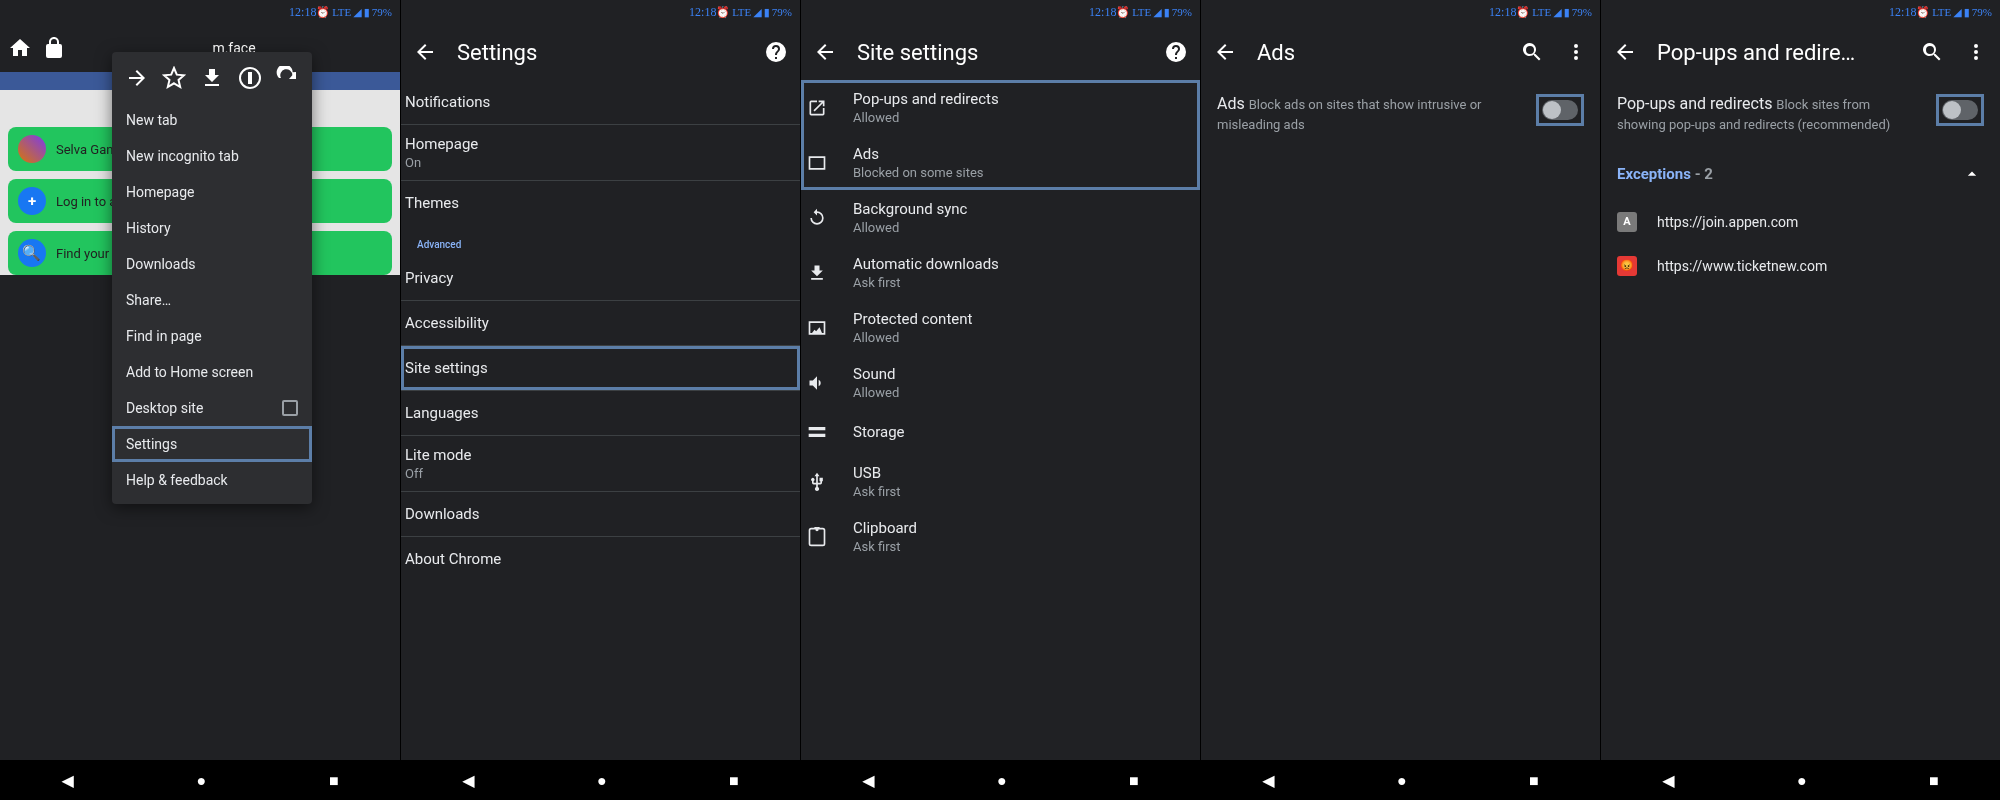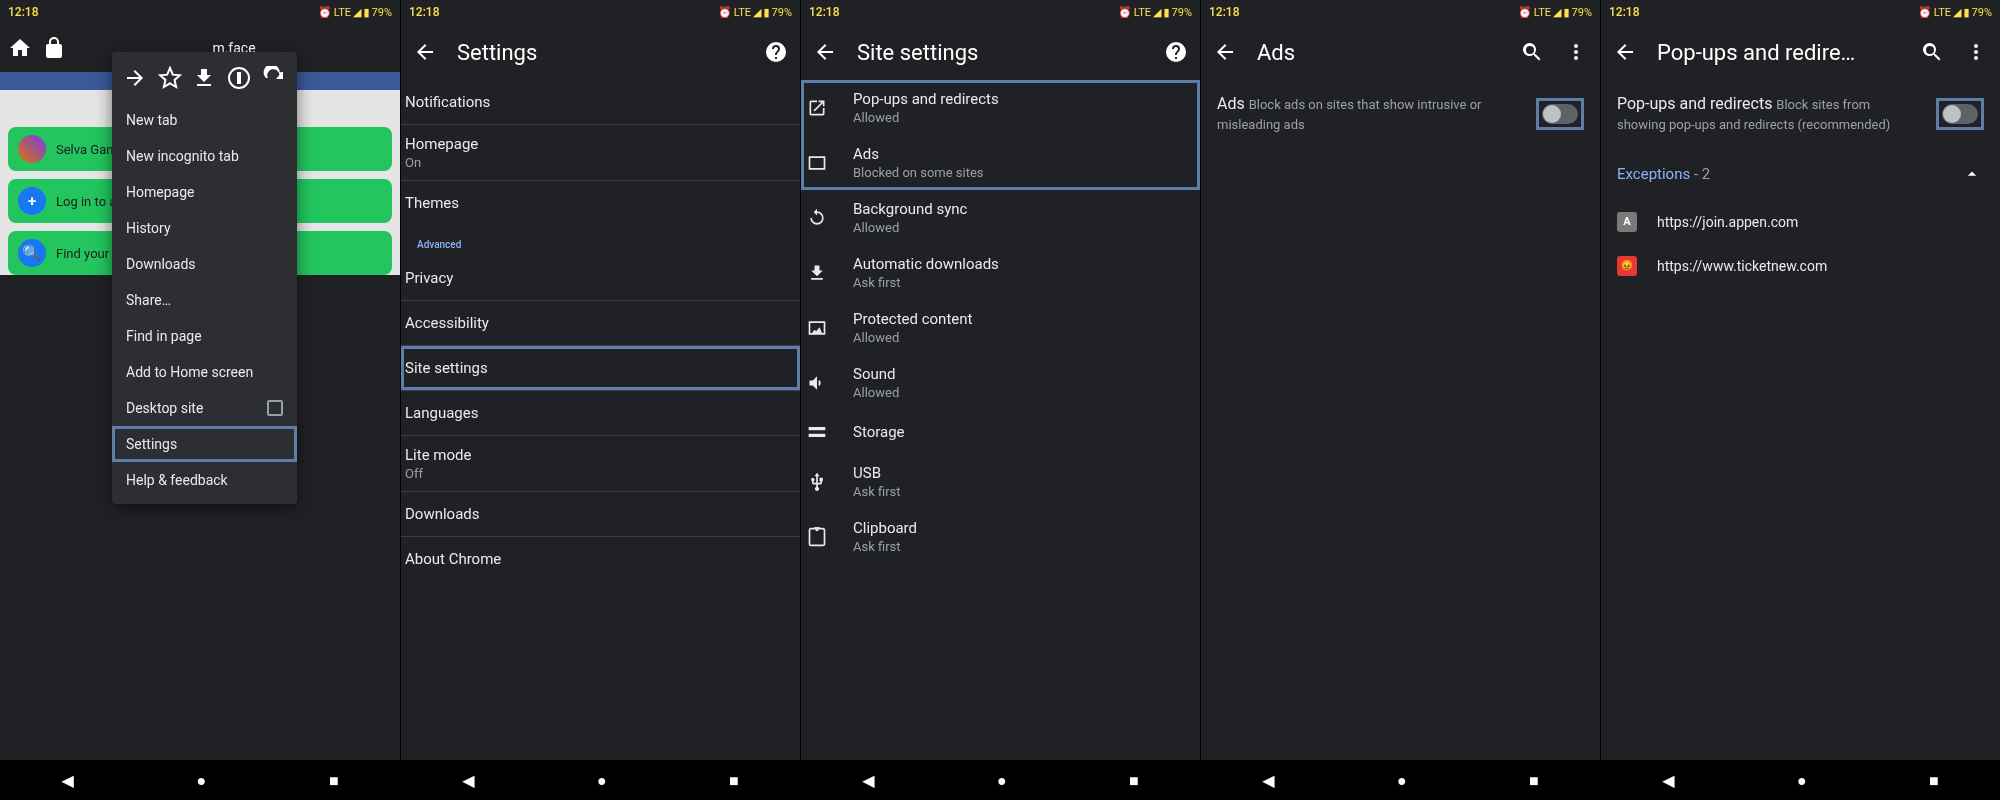--- a/index.html
+++ b/index.html
@@ -1,19 +1,19 @@
 <!DOCTYPE html>
 <html><head>
 <meta charset="utf-8">
 <style>
   * { margin: 0; padding: 0; box-sizing: border-box; }
   body { font-family: Roboto, Arial, sans-serif; background: #000; color: #e0e0e0; display: flex; width: 2000px; height: 800px; overflow: hidden; }
   .screen { width: 400px; height: 800px; background: #202124; position: relative; display: flex; flex-direction: column; overflow: hidden; }
   .screen + .screen { border-left: 1px solid #000; }
-  .status-bar { height: 24px; display: flex; align-items: center; justify-content: space-between; padding: 0 8px; font-size: 12px; color: #fde047; background: #202124; }
+  .status-bar { height: 24px; display: flex; align-items: center; justify-content: flex-end; padding: 0 8px; font-size: 12px; color: #3b82f6; background: #202124; font-family: Liberation Serif, serif; }
   .status-left { font-weight: 500; }
   .status-right { display: flex; align-items: center; gap: 2px; font-size: 11px; }
   .app-bar { height: 56px; display: flex; align-items: center; padding: 0 12px; gap: 20px; }
   .app-title { font-size: 22px; color: #fff; flex: 1; white-space: nowrap; overflow: hidden; text-overflow: ellipsis; }
   .icon-btn { width: 24px; height: 24px; display: inline-flex; align-items: center; justify-content: center; color: #fff; cursor: pointer; }
   .content { flex: 1; overflow-y: auto; }
   .list-item { display: flex; align-items: center; min-height: 44px; padding: 10px 4px; gap: 24px; cursor: pointer; }
   .list-item .texts { display: flex; flex-direction: column; gap: 2px; flex: 1; }
   .list-item .title { font-size: 15px; color: #e8eaed; }
   .list-item .sub { font-size: 13px; color: #9aa0a6; }
@@ -27,30 +27,30 @@
   .nav-ic { color: #fff; font-size: 16px; }
   
   .s1-top { background: #e5e5e5; height: 776px; position: relative; }
   .url-bar { height: 48px; display: flex; align-items: center; padding: 0 8px; gap: 10px; background: #202124; color: #fff; }
   .url-text { flex:1; font-size:14px; color:#fff; }
   .blue-strip { height: 18px; background: #3b5998; }
   .fb-card { margin:8px; background:#22c55e; border-radius:8px; padding:8px 10px; color:#222; font-size:13px; display:flex; align-items:center; gap:10px; }
   .circle { width:28px; height:28px; border-radius:50%; background:#1877f2; color:#fff; display:flex; align-items:center; justify-content:center; font-size:15px; font-weight:bold;}
   .avatar { background: linear-gradient(45deg,#d97706,#7c3aed); }
   .fb-label { font-size:13px; color:#444; padding:10px 12px 4px; }
-  .menu-panel { position:absolute; top:28px; left:112px; width:185px; background:#2d2e31; border-radius:4px; box-shadow:0 4px 16px rgba(0,0,0,0.5); padding:6px 0; }
+  .menu-panel { position:absolute; top:28px; left:112px; width:200px; background:#2d2e31; border-radius:4px; box-shadow:0 4px 16px rgba(0,0,0,0.5); padding:6px 0; }
   .menu-icons-row { display:flex; justify-content: space-around; padding: 8px 6px 12px; color:#e8eaed; }
   .menu-item { padding: 10px 14px; font-size:14px; color:#e8eaed; cursor:pointer; display:flex; align-items:center; justify-content:space-between;}
   .checkbox { width:16px; height:16px; border:2px solid #9aa0a6; border-radius:2px;}
   
-  .row-toggle { display:flex; align-items:center; padding:14px 16px; gap:24px;}
+  .row-toggle { display:flex; align-items:flex-start; padding:14px 16px; gap:24px;}
   .row-toggle .texts { flex:1; }
   .row-toggle .title { font-size:16px; color:#e8eaed; }
   .row-toggle .sub { font-size:13px; color:#9aa0a6; margin-top: 4px; line-height:1.3; max-width: 230px;}
-  .exc-header { padding: 14px 16px; display:flex; align-items:center; justify-content:space-between; font-size:15px; }
+  .exc-header { padding: 14px 16px; display:flex; align-items:center; justify-content:space-between; font-size:15px;font-weight:bold; }
   .exc-header .label { color:#8ab4f8; }
   .exc-header .count { color:#9aa0a6; }
   .exc-item { display:flex; align-items:center; gap: 20px; padding: 12px 16px; font-size:14px; color:#e8eaed;}
   .favicon { width:20px; height:20px; border-radius:3px; display:flex; align-items:center;justify-content:center; font-size:11px; font-weight:bold;}
   svg { width: 20px; height: 20px; fill: currentColor; }
   .svg24 svg { width:24px; height:24px; }
 </style>
 </head>
 <body>
 

